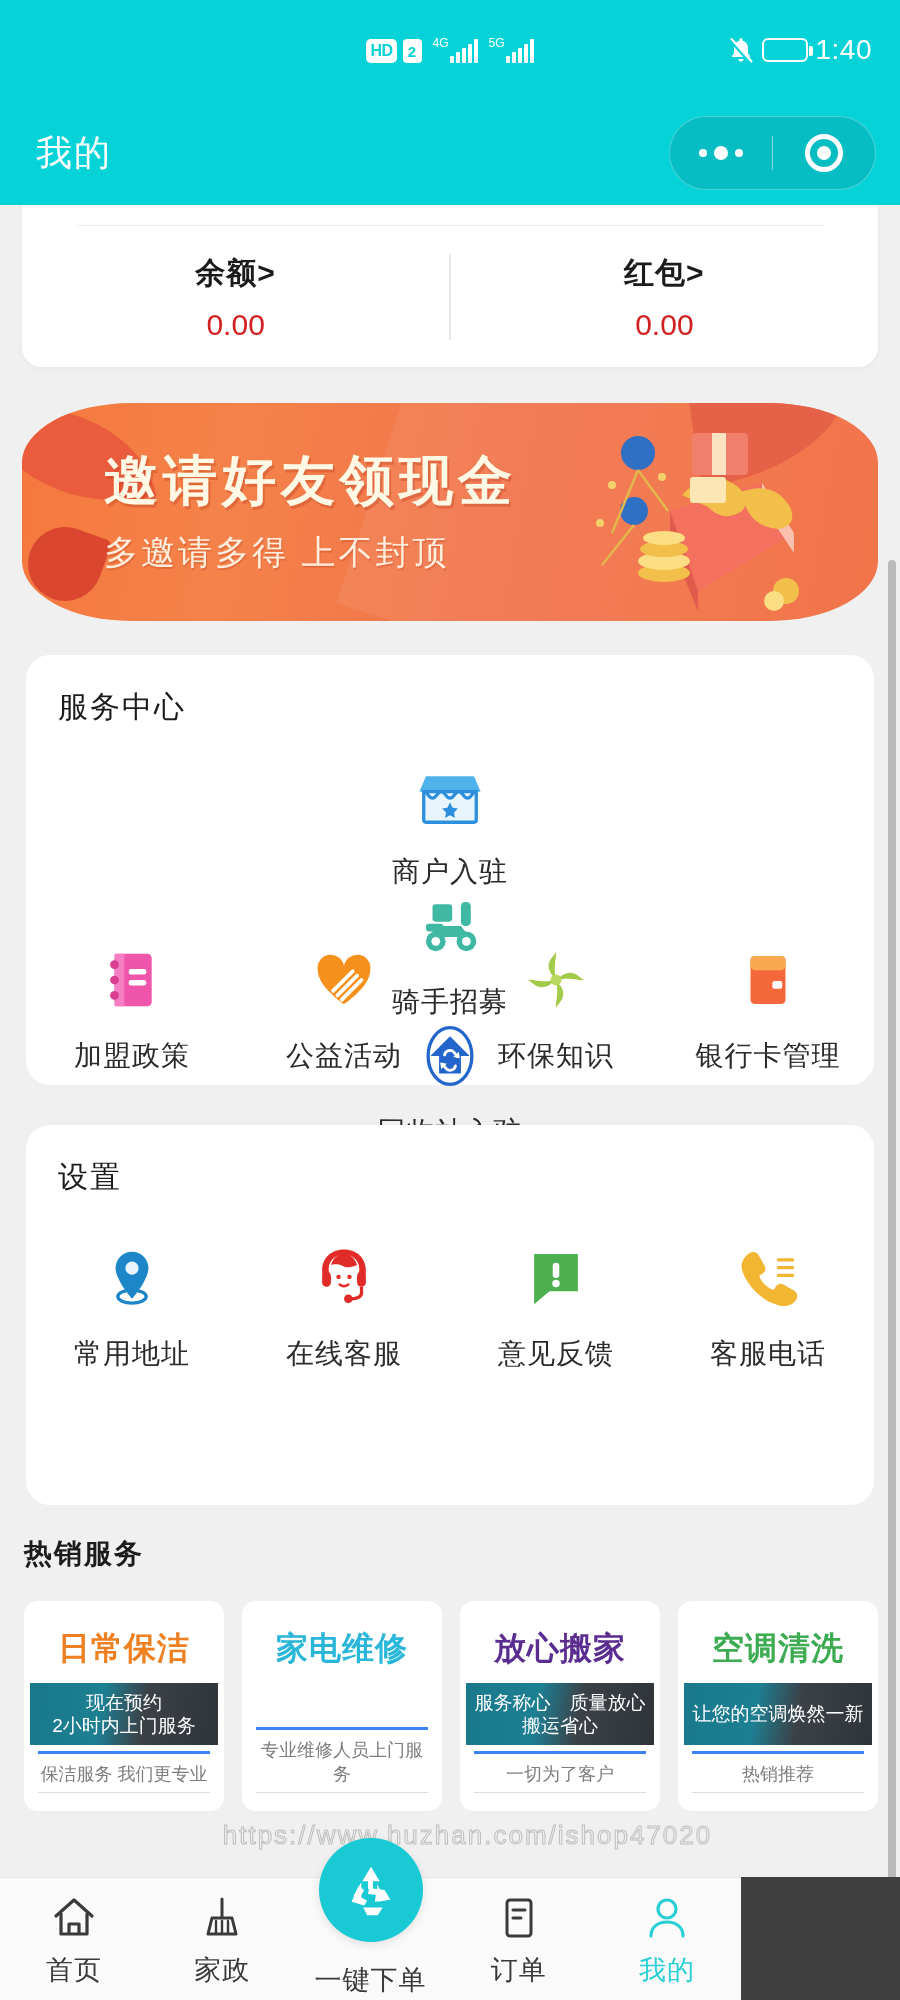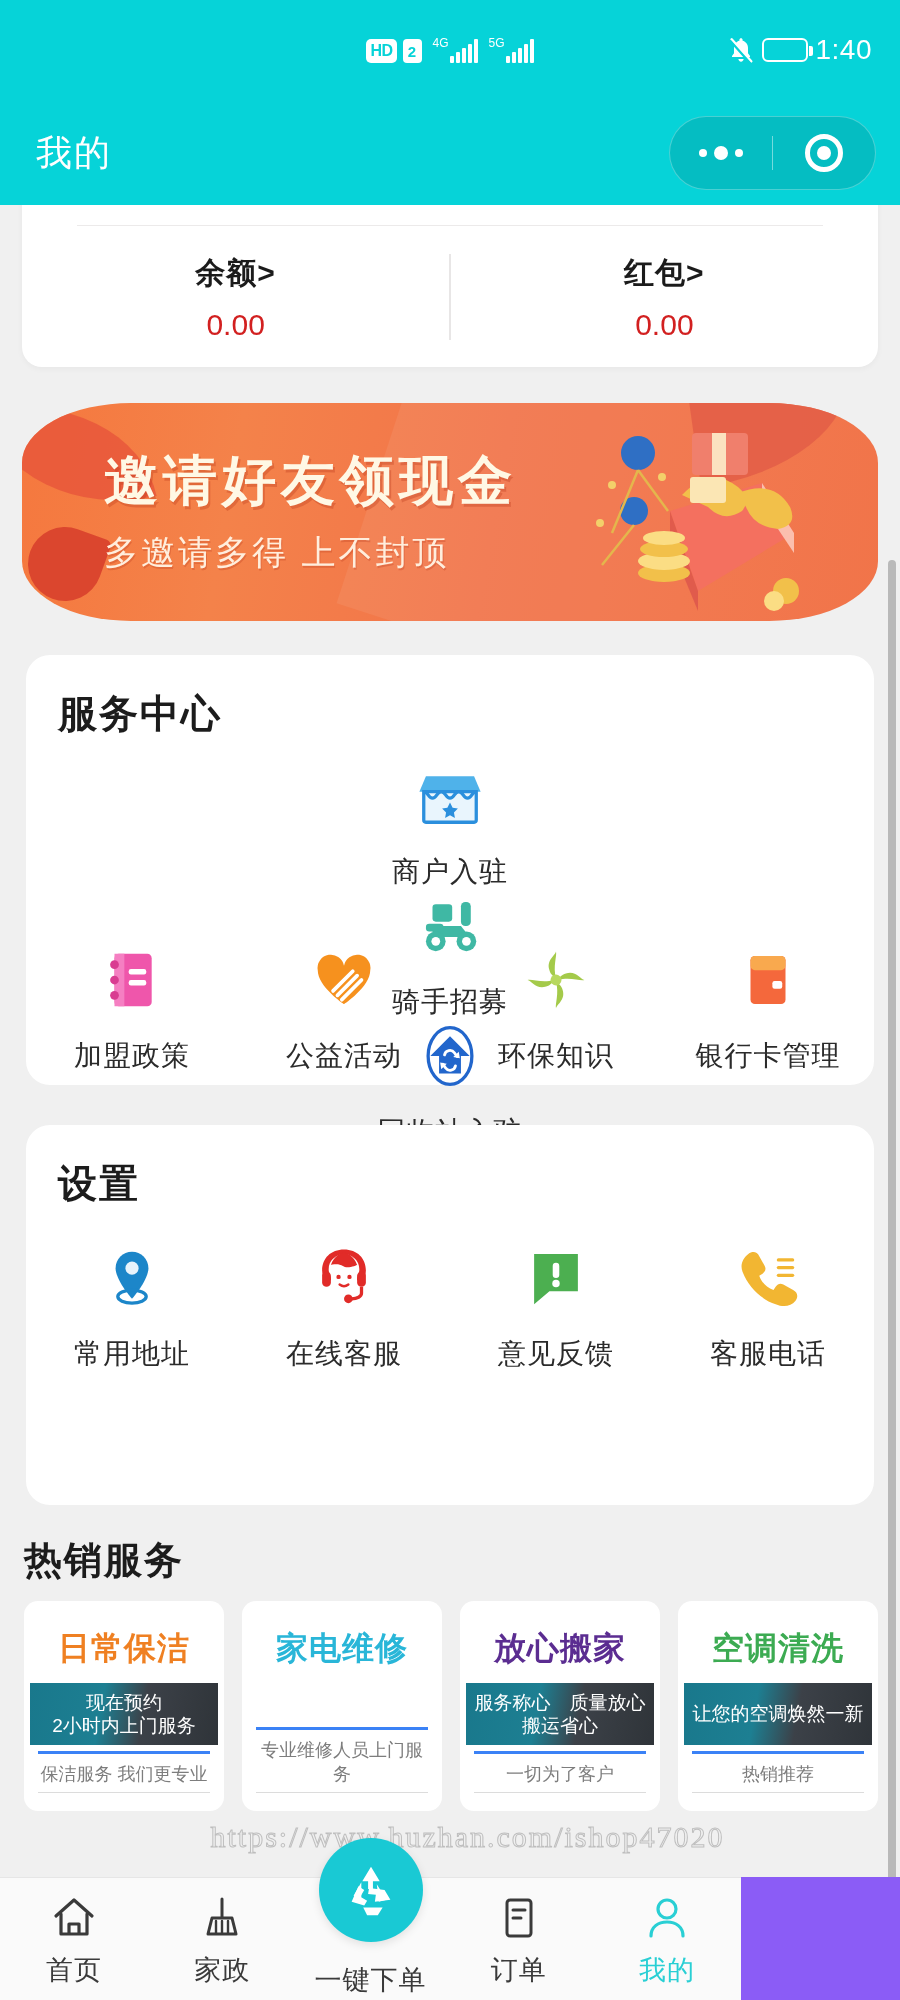--- a/index.html
+++ b/index.html
@@ -5,21 +5,21 @@
   * { box-sizing: border-box; margin: 0; padding: 0; }
   html, body {
     width: 900px; height: 2000px;
     font-family: "Liberation Sans", "DejaVu Sans", sans-serif;
     background: #f0f0f0;
     overflow: hidden;
   }
   #app {
     position: relative;
     width: 900px; height: 2000px;
-    background: #8b5cf6;
+    background: #404040;
     overflow: hidden;
   }
 
   
   .statusbar {
     position: absolute; top: 0; left: 0;
     width: 900px; height: 100px;
     background: #06d3d8;
     display: flex; align-items: center;
   }
@@ -168,21 +168,21 @@
   }
   .gift-art svg { width: 100%; height: 100%; display: block; }
 
   
   .panel {
     position: absolute; left: 26px; width: 848px;
     background: #ffffff; border-radius: 24px;
   }
   .panel-title {
     position: absolute; left: 32px; top: 32px;
-    font-size: 39px; font-weight: bold; color: #1c1c1c; letter-spacing: 2px;
+    font-size: 30px; font-weight: normal; color: #1c1c1c; letter-spacing: 2px;
   }
   .grid {
     position: absolute; left: 0; right: 0;
     display: flex;
   }
   .grid-item {
     flex: 1; display: flex; flex-direction: column;
     align-items: center; gap: 22px;
   }
   .gicon { width: 70px; height: 70px; display: flex; align-items: center; justify-content: center; }
@@ -194,21 +194,21 @@
   #panel-service .row1 { top: 106px; flex-direction: column; }
   #panel-service .row2 { top: 290px; }
 
   
   #panel-settings { top: 920px; height: 380px; }
   #panel-settings .row1 { top: 118px; }
 
   
   .hot-title {
     position: absolute; left: 24px; top: 1330px;
-    font-size: 38px; font-weight: bold; color: #1c1c1c; letter-spacing: 2px;
+    font-size: 28px; font-weight: bold; color: #1c1c1c; letter-spacing: 2px;
   }
   .hot-row {
     position: absolute; left: 24px; top: 1396px;
     display: flex; gap: 18px;
   }
   .hot-card {
     width: 200px; height: 210px;
     background: #ffffff; border-radius: 14px;
     overflow: hidden; position: relative; flex-shrink: 0;
   }
@@ -227,22 +227,22 @@
     position: absolute; bottom: 18px; left: 14px; right: 14px;
     text-align: center; font-size: 18px; color: #7d7d7d;
     border-top: 3px solid #3b82f6; border-bottom: 1px solid #dcdcdc;
     padding: 8px 0 6px;
   }
 
   
   .watermark {
     position: absolute; left: 0; right: 0; top: 1820px;
     text-align: center; z-index: 40;
-    font-family: Liberation Serif, serif;
-    font-size: 30px; letter-spacing: 2px;
+    font-family: Liberation Sans, sans-serif;
+    font-size: 26px; letter-spacing: 2px;
     color: rgba(255,255,255,0.0);
     -webkit-text-stroke: 1px rgba(150,150,150,0.55);
     pointer-events: none;
     padding-left: 35px;
   }
 
   
   .scrollbar {
     position: absolute; right: 4px; top: 355px;
     width: 8px; height: 1485px; border-radius: 4px;

